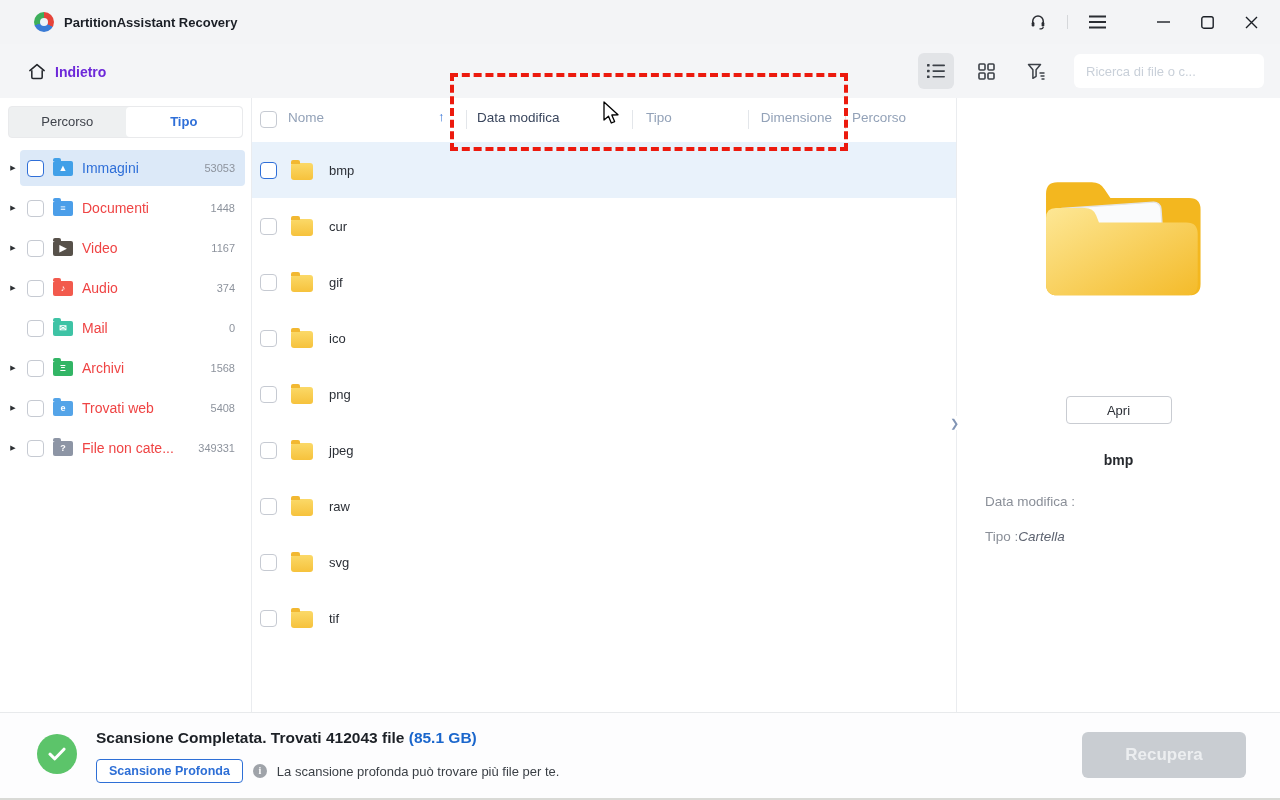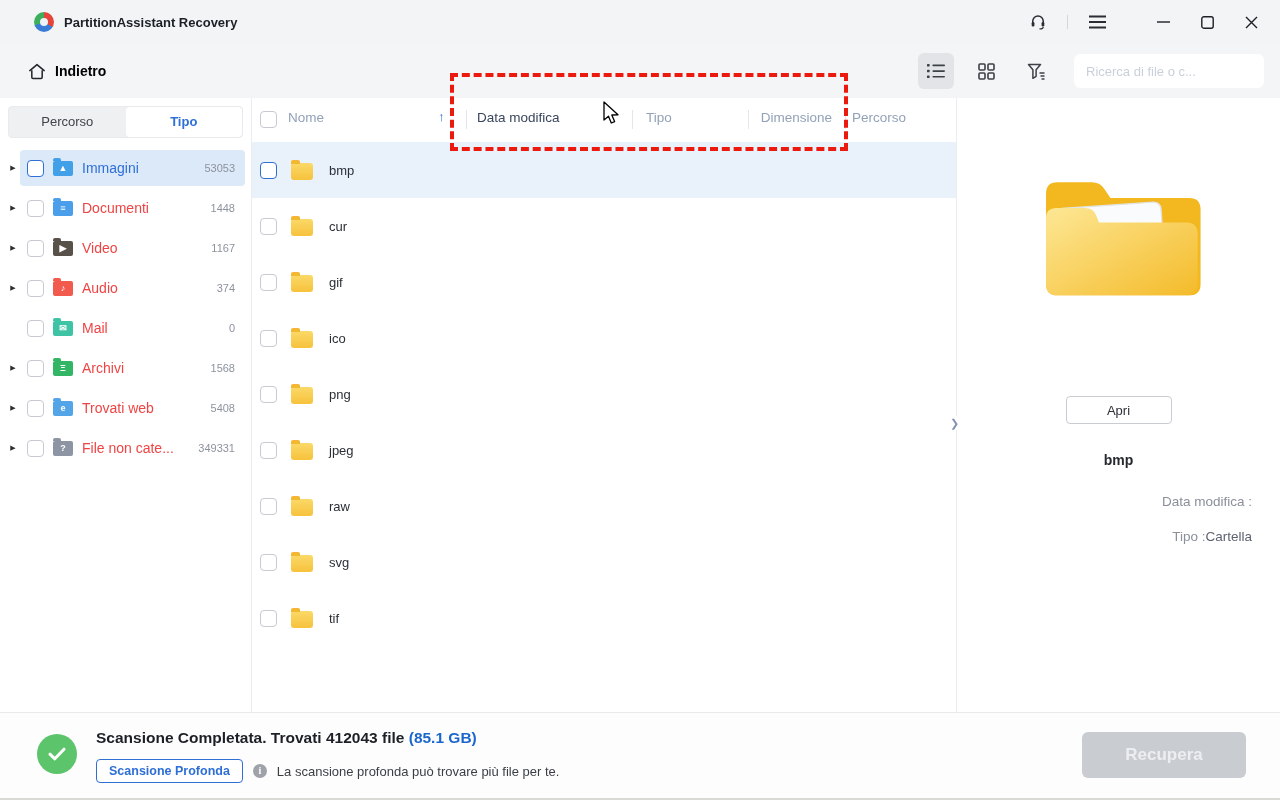--- a/index.html
+++ b/index.html
@@ -11,21 +11,21 @@
   .title-left { display:flex; align-items:center; gap:10px; }
   .logo { width:20px; height:20px; border-radius:50%; background:conic-gradient(#e5443a 0 120deg,#3a7bd5 120deg 250deg,#3dae5b 250deg 360deg); position:relative; }
   .logo::after { content:""; position:absolute; left:6px; top:6px; width:8px; height:8px; border-radius:50%; background:#eef3f8; }
   .app-title { font-size:13px; font-weight:700; color:#1b1f26; }
   .title-right { display:flex; align-items:center; gap:14px; }
   .tb-btn { width:30px; height:30px; display:flex; align-items:center; justify-content:center; }
   .tb-divider { width:1px; height:14px; background:#d5d7da; }
 
   
   .toolbar { position:absolute; top:44px; left:0; right:0; height:54px; background:#f4f5f7; display:flex; align-items:center; justify-content:space-between; padding:0 16px 0 28px; }
-  .back { display:flex; align-items:center; gap:9px; font-size:14px; font-weight:700; color:#000000; cursor:default; }
+  .back { display:flex; align-items:flex-end; gap:9px; font-size:14px; font-weight:700; color:#6d28d9; cursor:default; }
   .toolbar-right { display:flex; align-items:center; gap:14px; }
   .icon-btn { width:36px; height:36px; border-radius:6px; display:flex; align-items:center; justify-content:center; }
   .icon-btn.active { background:#e2e4e7; }
   .searchbox { width:190px; height:34px; background:#fff; border-radius:6px; display:flex; align-items:center; padding:0 10px 0 12px; margin-left:6px; }
   .searchbox input { border:none; outline:none; flex:1; font-size:13px; color:#55606e; font-family:"Liberation Sans",sans-serif; background:transparent; }
   .searchbox input::placeholder { color:#c9d0d9; }
 
   
   .content { position:absolute; top:98px; left:0; right:0; bottom:88px; display:flex; background:#fff; }
 
@@ -68,23 +68,23 @@
   .ficon::before { content:""; position:absolute; top:-3px; left:0; width:9px; height:4px; background:#f2b831; border-radius:2px 2px 0 0; }
   .row-name { margin-left:16px; font-size:13px; color:#2b2f36; }
 
   
   .preview { width:324px; border-left:1px solid #eaecef; background:#fff; display:flex; flex-direction:column; align-items:center; position:relative; }
   .panel-chevron { position:absolute; left:-7px; top:318px; font-size:11px; color:#8295b5; background:#fff; line-height:14px; cursor:default; }
   .big-folder { margin-top:60px; }
   .open-btn { margin-top:72px; width:106px; height:28px; background:#fff; border:1px solid #c9ccd2; border-radius:4px; font-size:13px; color:#2b2f36; font-family:"Liberation Sans",sans-serif; }
   .pv-name { margin-top:28px; font-size:14px; font-weight:700; color:#26292e; }
   .pv-fields { margin-top:26px; width:100%; padding:0 28px; }
-  .pv-row { display:flex; justify-content:flex-end; height:21px; margin-bottom:14px; }
+  .pv-row { display:flex; justify-content:flex-start; height:21px; margin-bottom:14px; }
   .pv-label { font-size:13.5px; color:#8a8f98; }
-  .pv-value { font-size:13.5px; color:#5d6370; }
+  .pv-value { font-size:13.5px; color:#5d6370;font-style:italic; }
 
   
   .statusbar { position:absolute; left:0; right:0; bottom:0; height:88px; background:#fdfdfe; border-top:1px solid #e8eaec; border-bottom:2px solid #d9dad6; }
   .ok-circle { position:absolute; left:37px; top:21px; width:40px; height:40px; border-radius:50%; background:#5cc46a; display:flex; align-items:center; justify-content:center; }
   .scan-line { position:absolute; left:96px; top:16px; font-size:15.5px; font-weight:700; color:#1c2026; }
   .scan-size { color:#1a66cc; }
   .scan-line2 { position:absolute; left:96px; top:46px; display:flex; align-items:center; gap:10px; }
   .deep-btn { height:24px; padding:0 12px; background:#fff; border:1px solid #2e6fd6; border-radius:4px; color:#2e6fd6; font-size:12.5px; font-weight:700; font-family:"Liberation Sans",sans-serif; }
   .info-i { width:14px; height:14px; border-radius:50%; background:#9fa3a9; color:#fff; font-size:10px; font-weight:700; text-align:center; line-height:14px; font-family:"Liberation Serif",serif; }
   .hint { font-size:13px; color:#3a3f45; }

